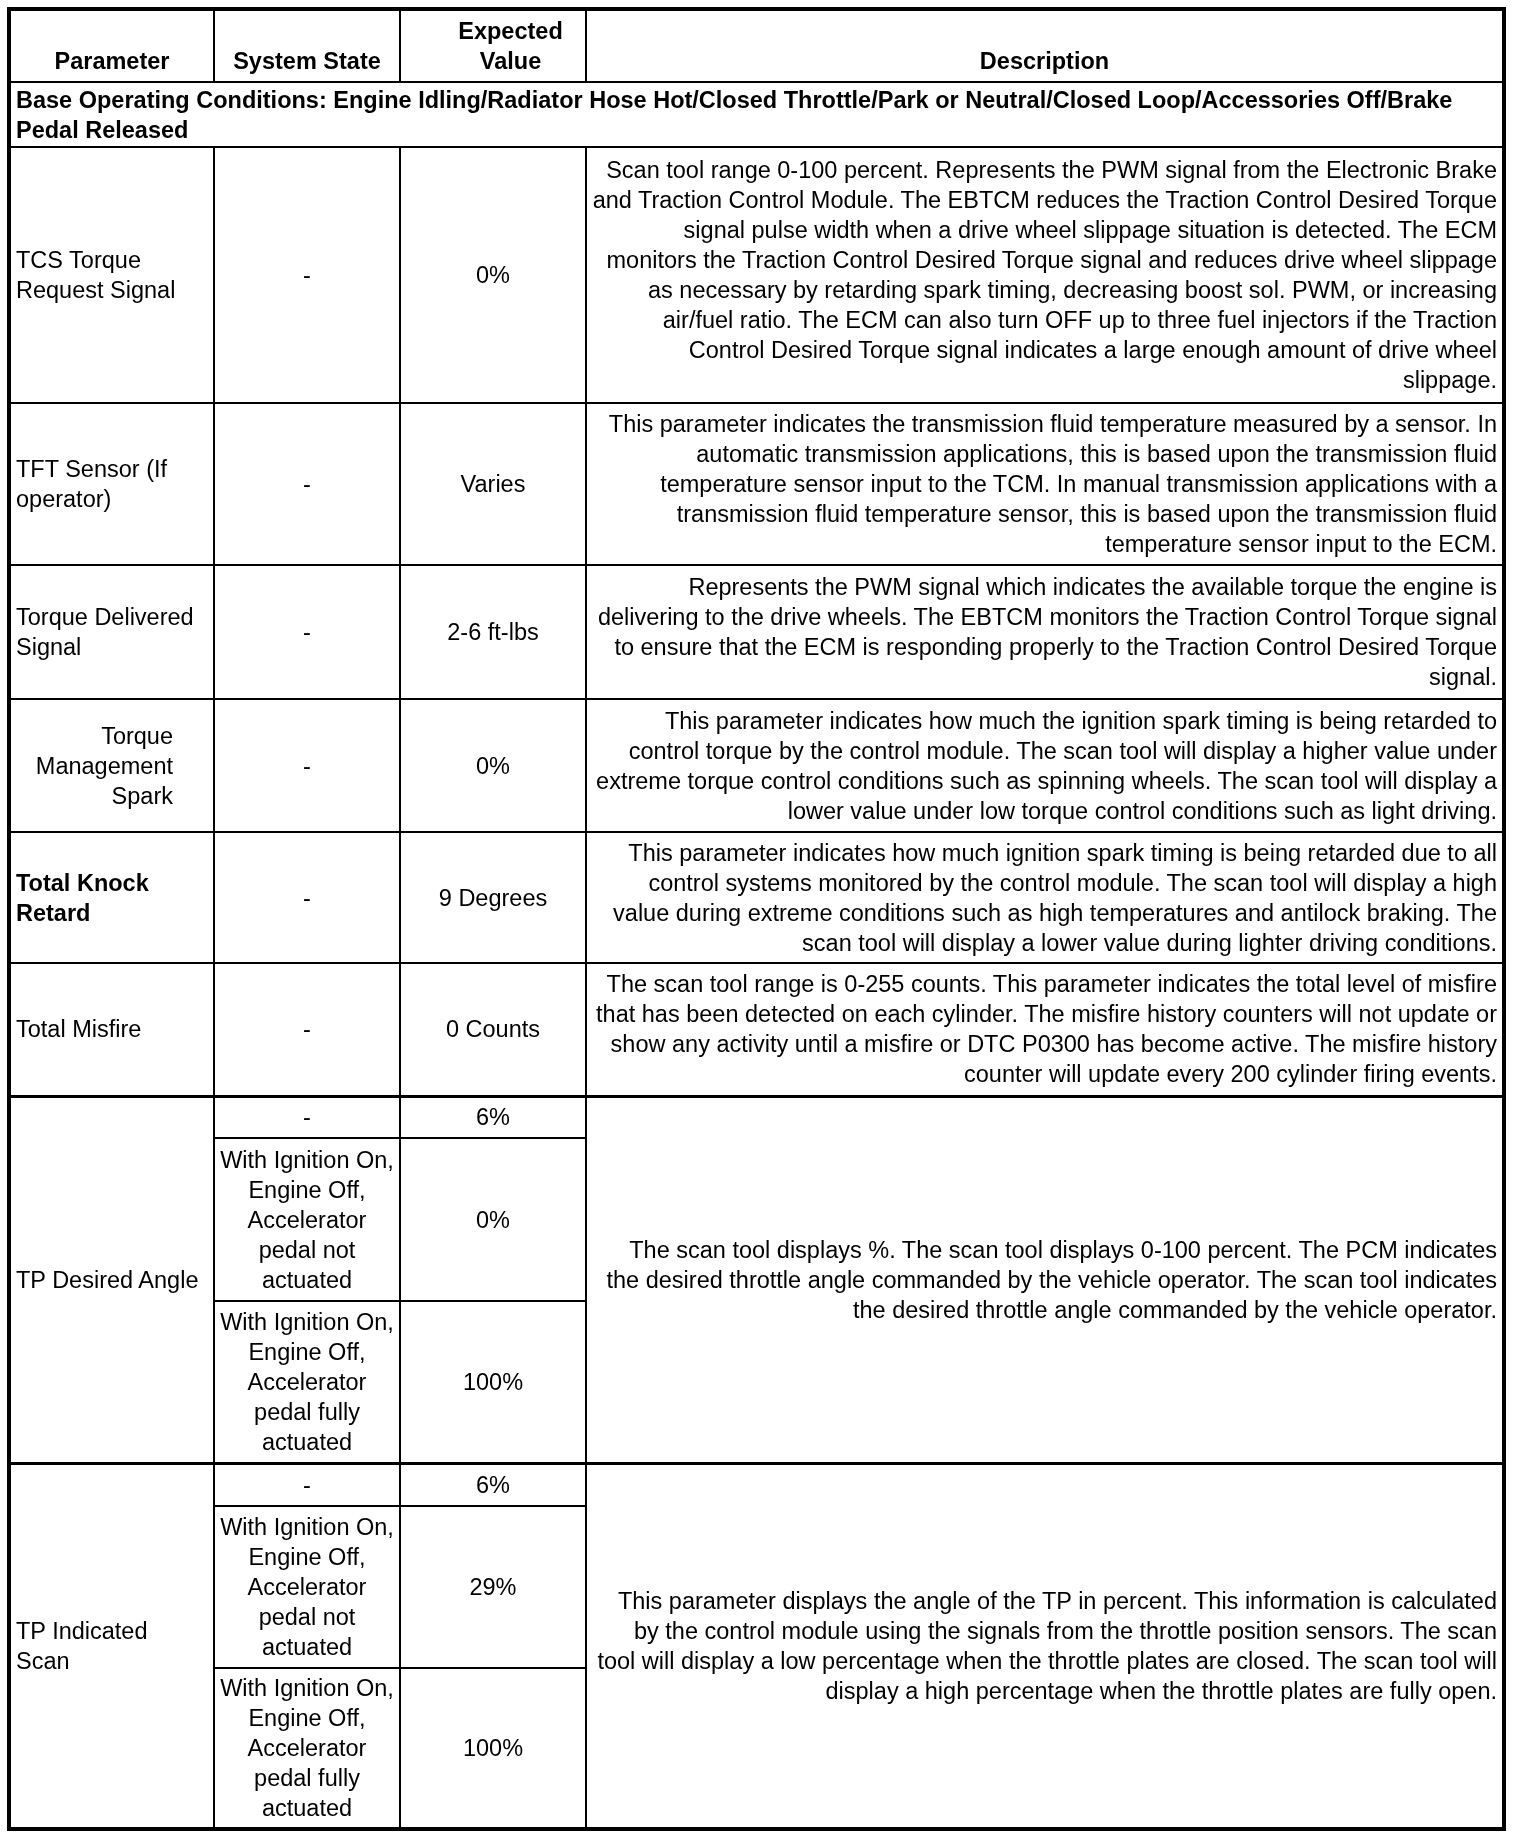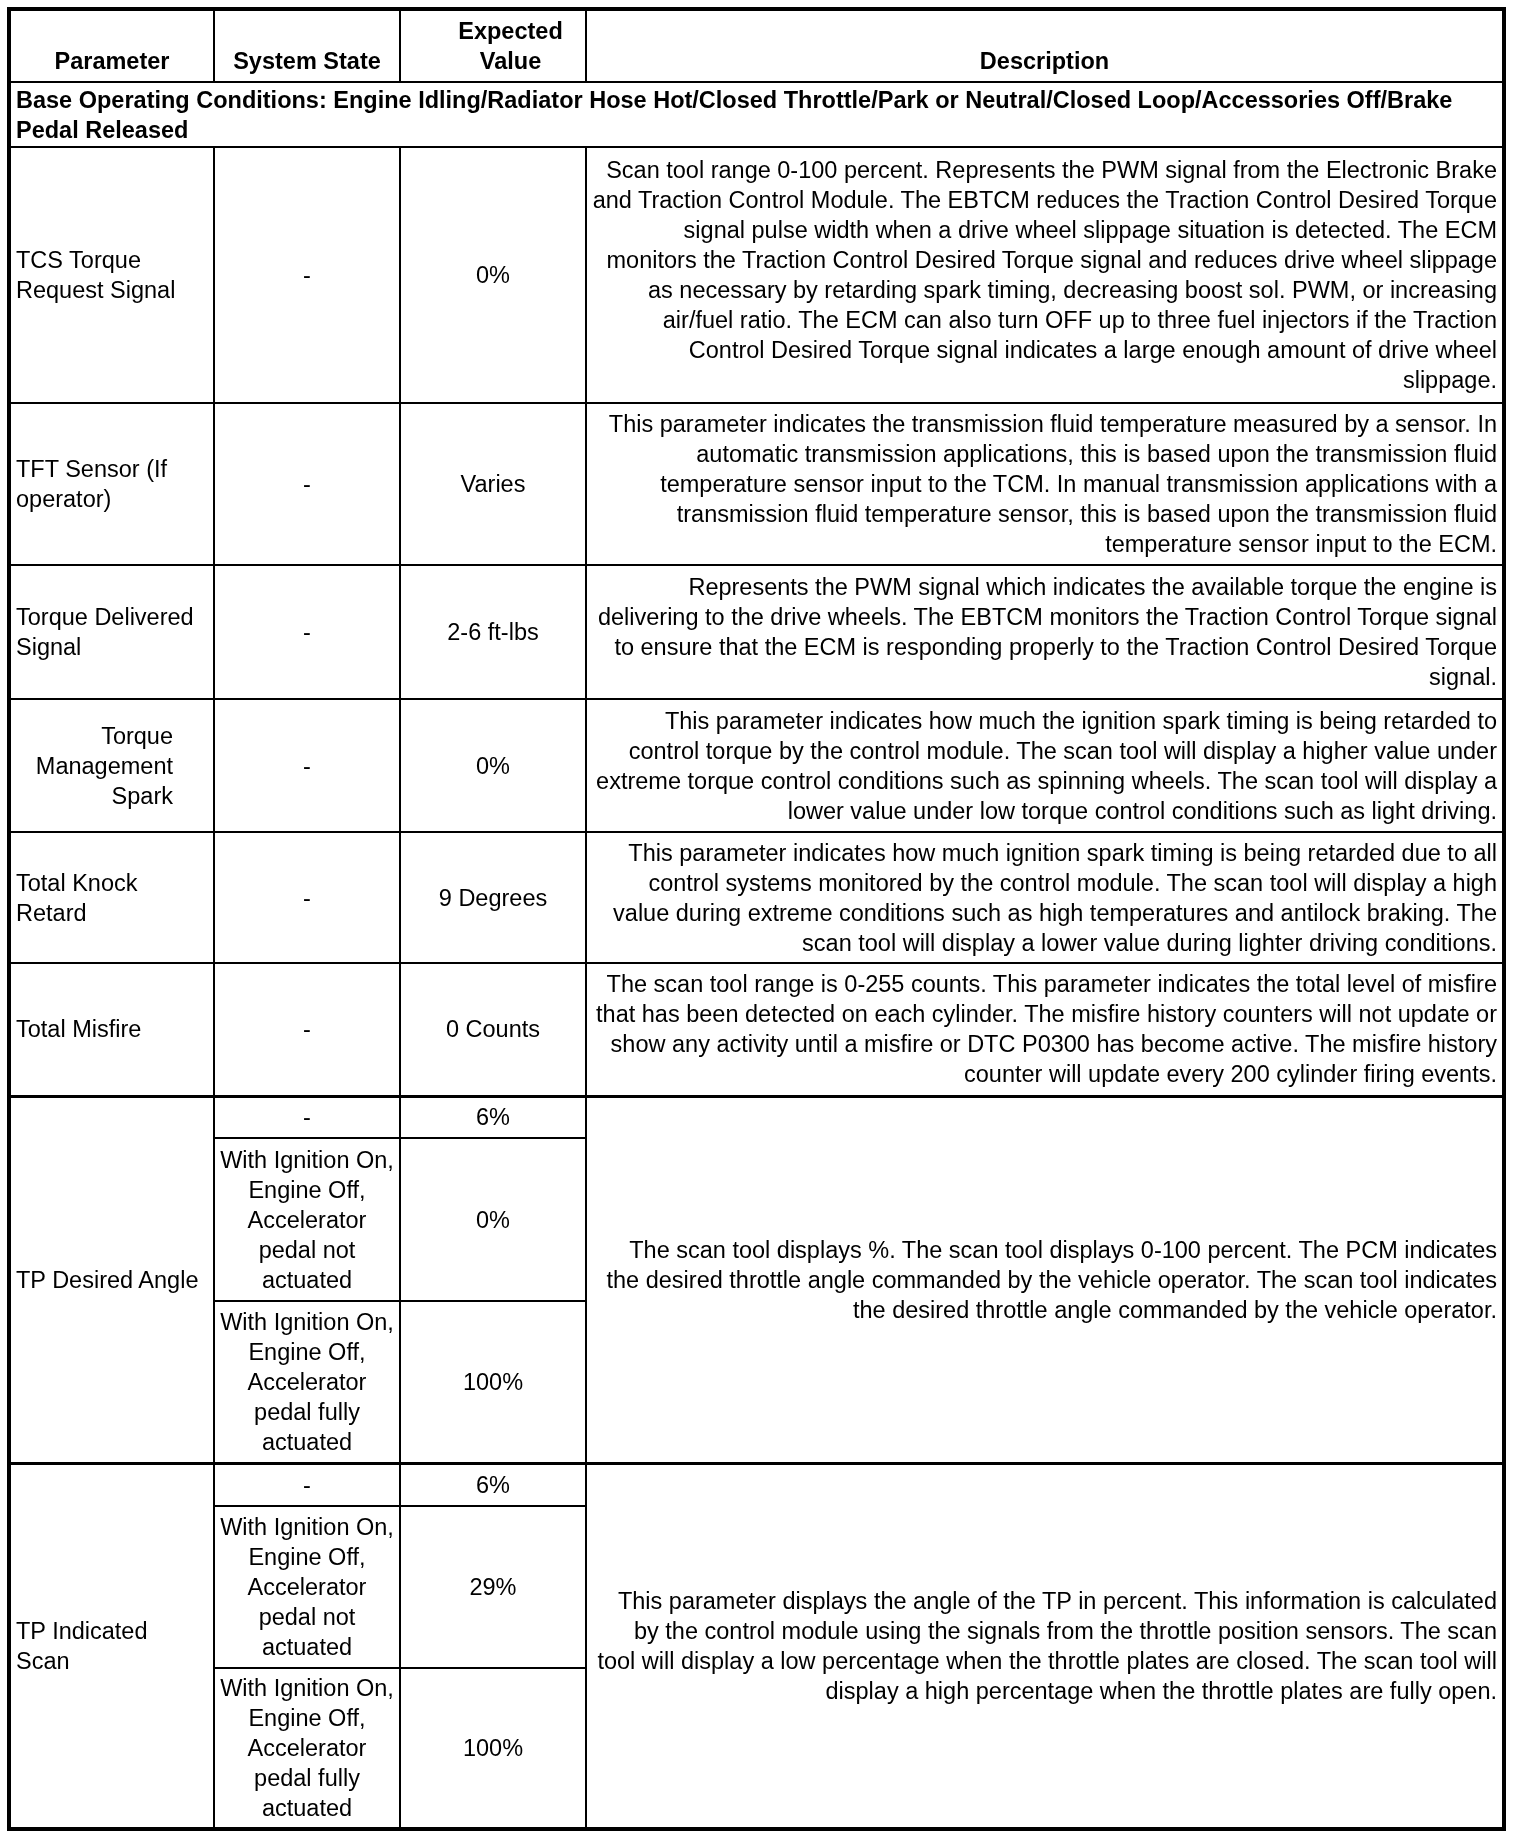--- a/index.html
+++ b/index.html
@@ -88,21 +88,21 @@
     </tr>
 
     <tr style="height:133px">
       <td class="param" style="padding-right:40px;text-align:right;">Torque Management Spark</td>
       <td class="state">-</td>
       <td class="value">0%</td>
       <td class="desc">This parameter indicates how much the ignition spark timing is being retarded to control torque by the control module. The scan tool will display a higher value under extreme torque control conditions such as spinning wheels. The scan tool will display a lower value under low torque control conditions such as light driving.</td>
     </tr>
 
     <tr style="height:131px">
-      <td class="param" style="padding-right:40px;">Total Knock Retard</td>
+      <td class="param" style="padding-right:40px;font-weight:bold;">Total Knock Retard</td>
       <td class="state">-</td>
       <td class="value">9 Degrees</td>
       <td class="desc">This parameter indicates how much ignition spark timing is being retarded due to all control systems monitored by the control module. The scan tool will display a high value during extreme conditions such as high temperatures and antilock braking. The scan tool will display a lower value during lighter driving conditions.</td>
     </tr>
 
     <tr style="height:133px">
       <td class="param">Total Misfire</td>
       <td class="state">-</td>
       <td class="value">0 Counts</td>
       <td class="desc">The scan tool range is 0-255 counts. This parameter indicates the total level of misfire that has been detected on each cylinder. The misfire history counters will not update or show any activity until a misfire or DTC P0300 has become active. The misfire history counter will update every 200 cylinder firing events.</td>

